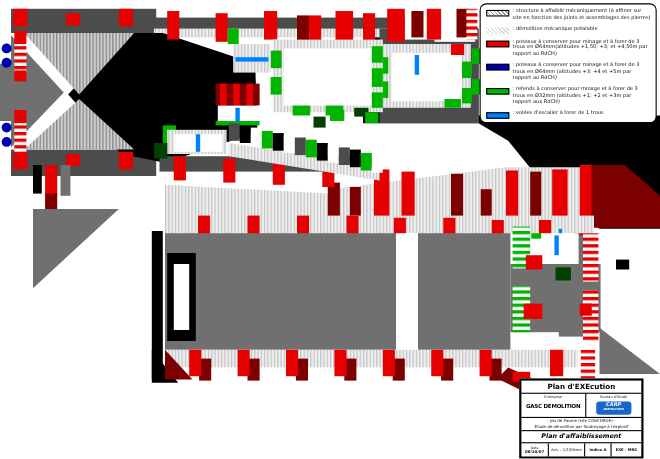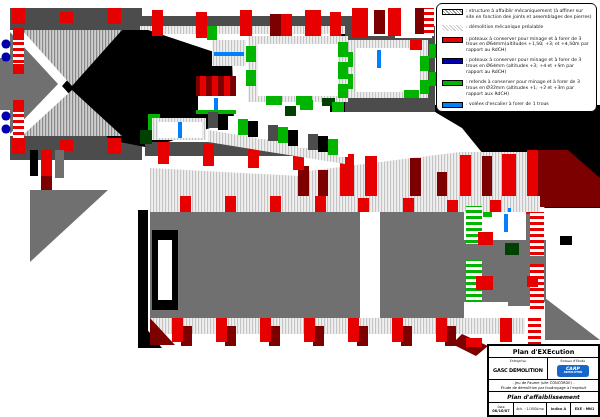--- a/index.html
+++ b/index.html
@@ -11,21 +11,21 @@
   .legend{position:absolute;left:436px;top:3px;width:161px;height:109px;background:#fff;
           border:1.6px solid #000;border-radius:6px;box-sizing:border-box;
           padding:4px 4px 3px 5px;display:flex;flex-direction:column;justify-content:space-between;}
   .leg-row{display:flex;align-items:flex-start;gap:3px;}
   .leg-swatch{width:21px;height:6px;flex:none;margin-top:1px;border:0.8px solid #000;box-sizing:border-box;}
   .leg-swatch.hatch-structure{background:repeating-linear-gradient(45deg,#ffffff 0,#ffffff 1.5px,#9a9a9a 1.5px,#9a9a9a 2.5px);}
   .leg-swatch.hatch-demolition{border:none;background:repeating-linear-gradient(45deg,#ffffff 0,#ffffff 1.5px,#d2d2d2 1.5px,#d2d2d2 2.5px);}
   .leg-text{font-size:4.6px;line-height:1.25;color:#111;}
 
   
-  .tblock{position:absolute;left:487px;top:344px;width:113px;height:73px;background:#fff;
+  .tblock{position:absolute;left:472px;top:344px;width:113px;height:73px;background:#fff;
           border:2px solid #000;box-sizing:border-box;display:flex;flex-direction:column;}
   .tb-row{border-bottom:0.8px solid #000;box-sizing:border-box;}
   .tb-header{font-size:6.5px;font-weight:bold;text-align:center;padding:1.5px 0;}
   .tb-logos{display:flex;height:22px;}
   .tb-cell{flex:1.15;border-right:0.8px solid #000;display:flex;flex-direction:column;align-items:center;justify-content:flex-start;padding-top:1px;box-sizing:border-box;}
   .tb-cell.last{flex:1;border-right:none;}
   .tb-small{font-size:3.2px;color:#222;}
   .tb-contractor{font-size:5px;font-weight:bold;letter-spacing:-0.2px;margin-top:4px;white-space:nowrap;}
   .tb-logo{margin-top:2px;width:32px;height:12px;background:#1767c8;border-radius:3px;color:#fff;
            font-style:italic;font-weight:bold;display:flex;flex-direction:column;align-items:center;justify-content:center;line-height:1;}

